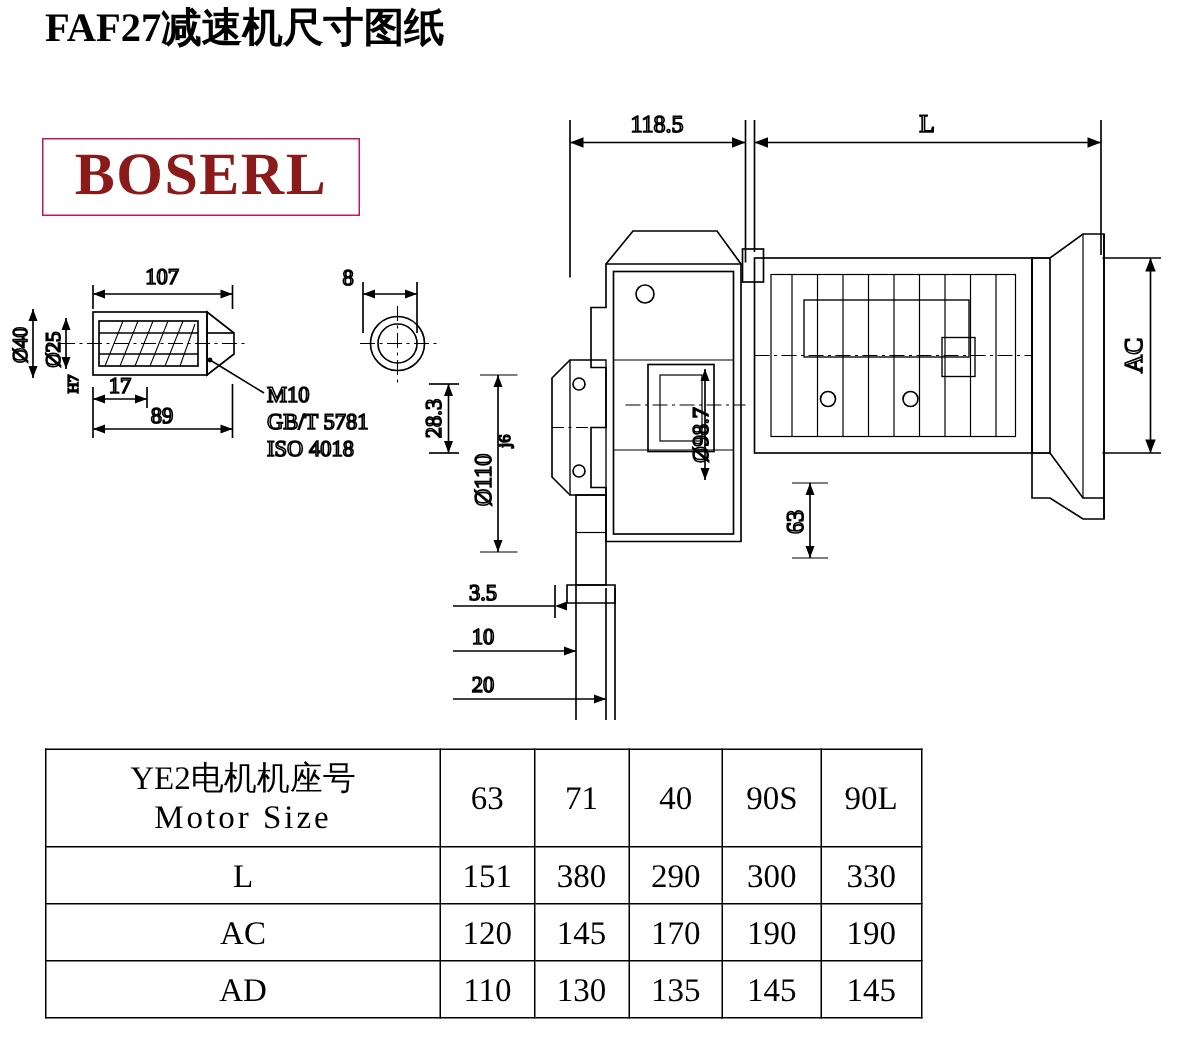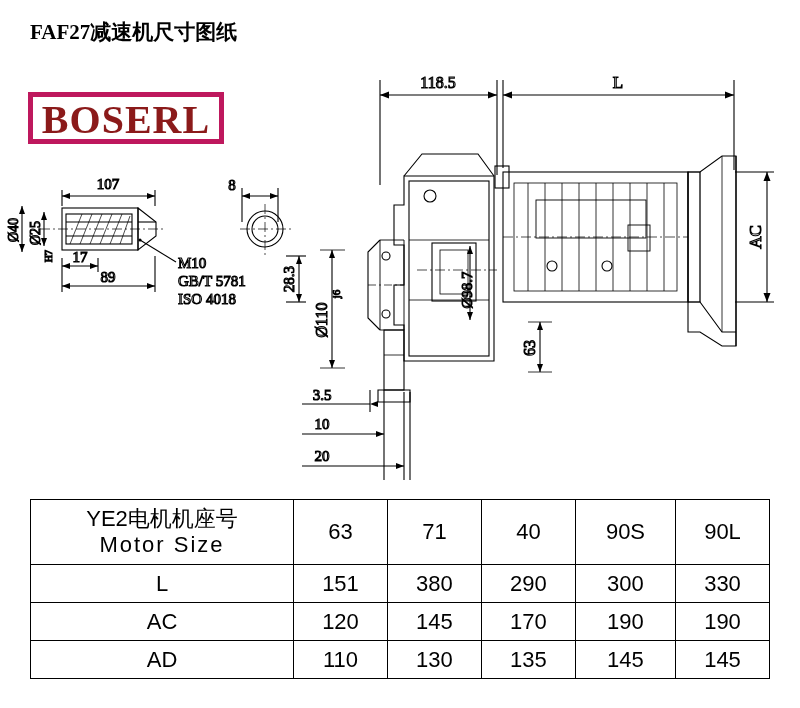--- a/index.html
+++ b/index.html
@@ -5,42 +5,42 @@
   html,body{margin:0;padding:0;}
   body{
     width:800px;height:708px;
     background:#ffffff;
     font-family:"Liberation Serif", serif;
     color:#000;
     position:relative;
     overflow:hidden;
   }
   .title{
-    position:absolute;left:30px;top:18px;
+    position:absolute;left:30px;top:0;
     font-family:"Liberation Serif", serif;
-    font-size:21px;font-weight:bold;letter-spacing:0px;
+    font-size:27px;font-weight:bold;letter-spacing:0px;
   }
   .logo-box{
     position:absolute;left:28px;top:92px;
-    width:196px;height:52px;
-    border:5px solid #be185d;
+    width:212px;height:52px;
+    border:1px solid #be185d;
     box-sizing:border-box;
     background:#fff;
   }
   .logo-text{
     font-family:"Liberation Serif", serif;
     font-size:40px;font-weight:bold;color:#8b1a1a;
     line-height:46px;text-align:center;
     letter-spacing:1px;
   }
   .dwg{position:absolute;left:0;top:0;width:800px;height:500px;}
   .tbl{
-    position:absolute;left:30px;top:499px;width:740px;
+    position:absolute;left:30px;top:499px;width:585px;
     border-collapse:collapse;
-    font-family:Liberation Sans, sans-serif;
+    font-family:Liberation Serif, serif;
   }
   .tbl td{
     border:1px solid #000;
     text-align:center;
     font-size:22px;
     height:37px;
     padding:0;
   }
   .tbl td.head{
     width:262px;

